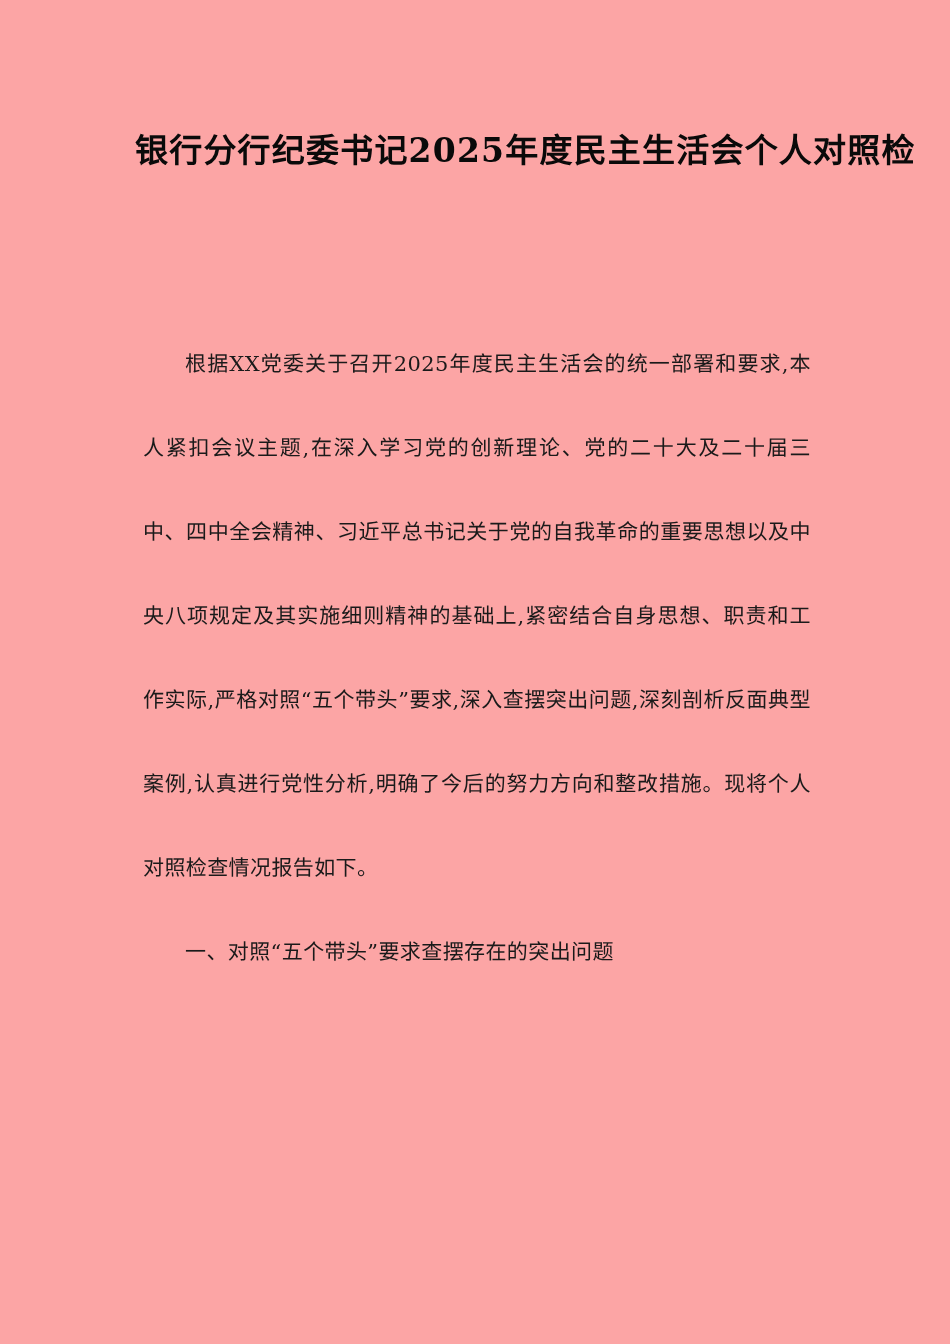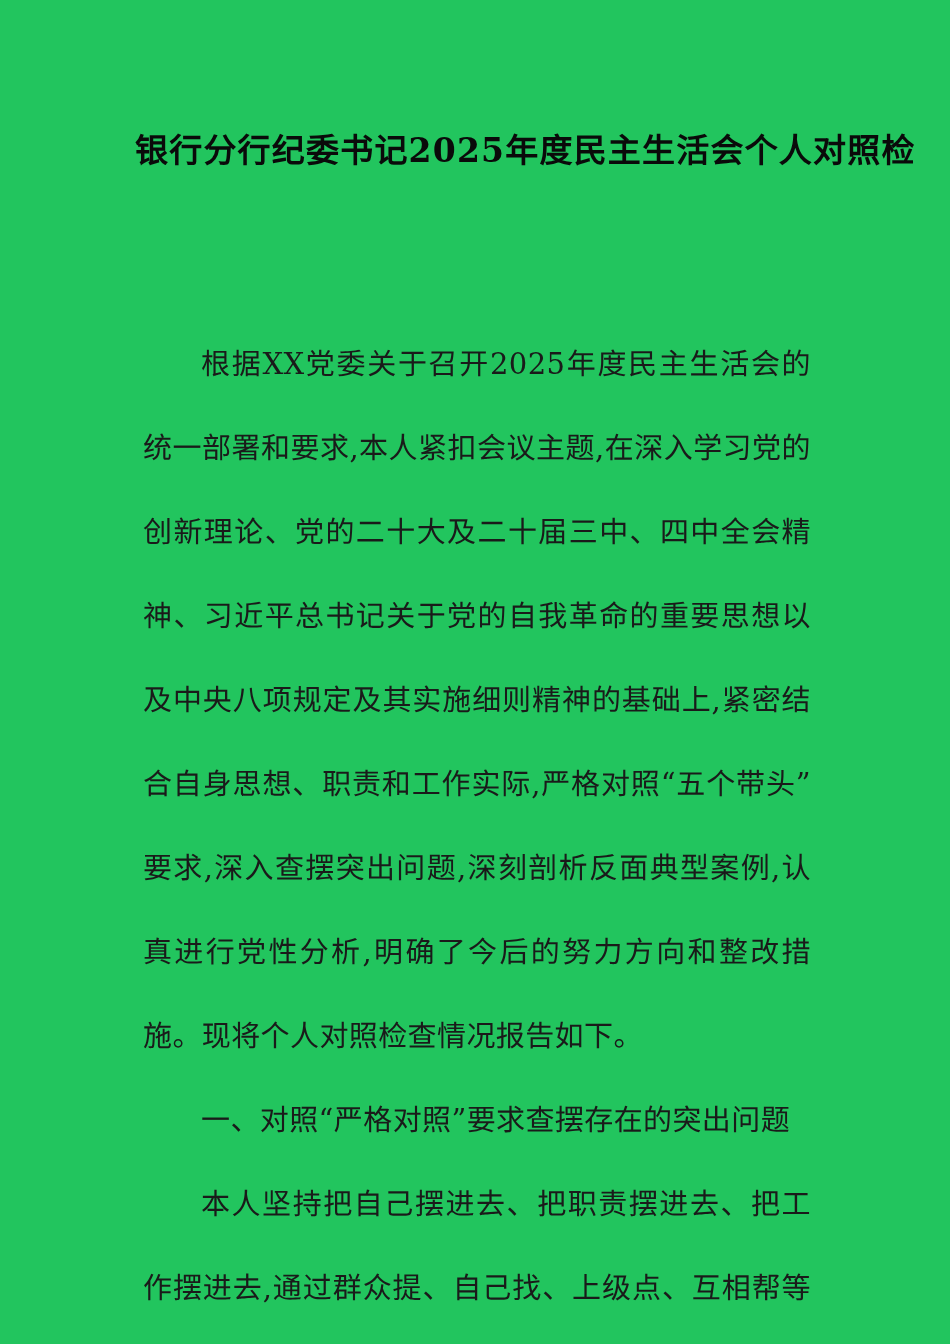--- a/index.html
+++ b/index.html
@@ -10,21 +10,21 @@
   }
 
   body {
     font-family: "DejaVu Serif", "Liberation Serif", serif;
   }
 
   .page {
     position: relative;
     width: 950px;
     height: 1344px;
-    background: #22c55e;
+    background: #fca5a5;
     margin: 0 auto;
     overflow: hidden;
     box-sizing: border-box;
   }
 
   
   .doc-title {
     position: absolute;
     left: 0;
     top: 112px;
@@ -48,21 +48,21 @@
   
   .doc-body {
     position: absolute;
     left: 143px;
     top: 322px;
     width: 668px;
   }
 
   .para {
     font-family: "DejaVu Serif", "Liberation Serif", serif;
-    font-size: 29px;
+    font-size: 21px;
     line-height: 84px;
     color: #1a1a1a;
     text-align: justify;
     text-justify: inter-character;
     text-align-last: left;
     letter-spacing: 0.4px;
     margin: 0;
     word-break: break-all;
   }
 
@@ -80,17 +80,16 @@
 <body>
 
 <div class="page">
 
   <div class="doc-title">
     <span class="title-line">银行分行纪委书记2025年度民主生活会个人对照检</span>
   </div>
 
   <div class="doc-body">
     <p class="para indent">根据XX党委关于召开2025年度民主生活会的统一部署和要求,本人紧扣会议主题,在深入学习党的创新理论、党的二十大及二十届三中、四中全会精神、习近平总书记关于党的自我革命的重要思想以及中央八项规定及其实施细则精神的基础上,紧密结合自身思想、职责和工作实际,严格对照“五个带头”要求,深入查摆突出问题,深刻剖析反面典型案例,认真进行党性分析,明确了今后的努力方向和整改措施。现将个人对照检查情况报告如下。</p>
-    <p class="para heading">一、对照“严格对照”要求查摆存在的突出问题</p>
-    <p class="para indent">本人坚持把自己摆进去、把职责摆进去、把工作摆进去,通过群众提、自己找、上级点、互相帮等多种方式,深入查摆自身在思想、政治、作风、能力、廉洁等方面存在的</p>
+    <p class="para heading">一、对照“五个带头”要求查摆存在的突出问题</p>
   </div>
 
 </div>
 
 </body></html>

